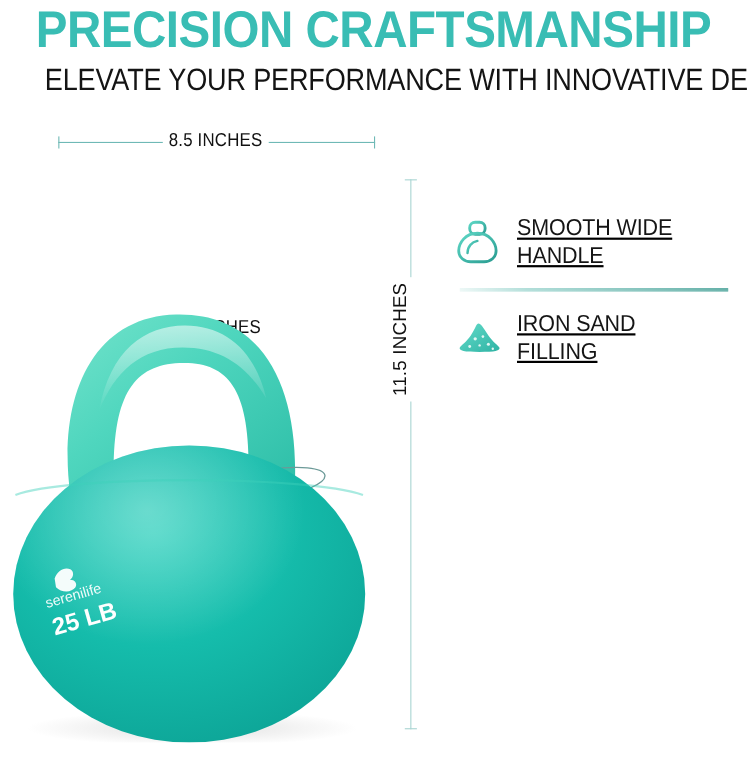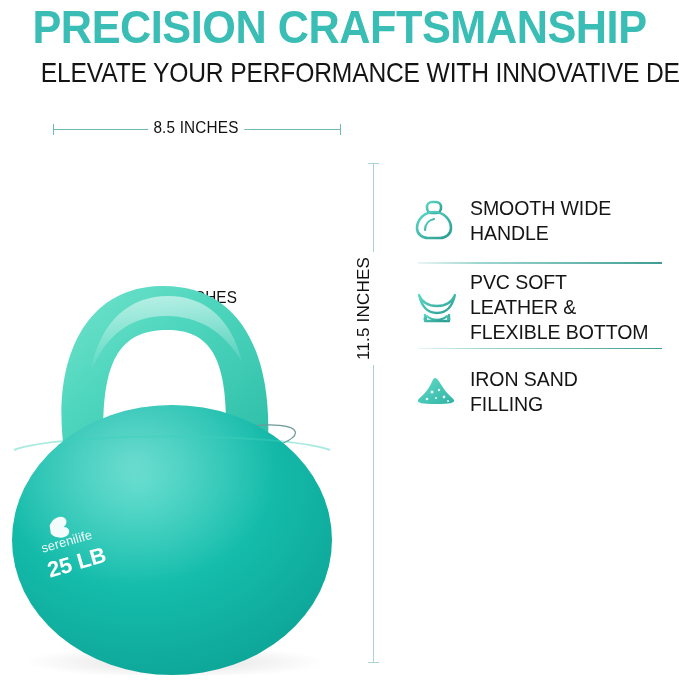--- a/index.html
+++ b/index.html
@@ -149,20 +149,21 @@
     position: absolute;
     left: 414px;
     top: 178px;
     width: 252px;
   }
   .feature-row {
     position: relative;
     display: flex;
     align-items: center;
     min-height: 84px;
+    text-decoration: underline;
   }
   .feature-icon {
     flex: 0 0 56px;
     width: 56px;
     height: 50px;
     display: flex;
     align-items: center;
     justify-content: flex-start;
   }
   .feature-label {
@@ -292,40 +293,20 @@
         </svg>
       </div>
       <div class="feature-label">SMOOTH WIDE HANDLE</div>
     </div>
 
     <div class="feature-divider"></div>
 
 
     <div class="feature-divider"></div>
 
-    <div class="feature-row">
-      <div class="feature-icon">
-        <svg width="46" height="40" viewBox="0 0 46 40">
-          <defs>
-            <linearGradient id="ig3" x1="0" y1="0" x2="1" y2="1">
-              <stop offset="0%" stop-color="#5ed8c6"></stop>
-              <stop offset="100%" stop-color="#2a9c91"></stop>
-            </linearGradient>
-          </defs>
-          <path d="M 5 9 C 8 22, 14 27, 23 27 C 32 27, 38 22, 41 9
-                   C 38 16, 32 20, 23 20 C 14 20, 8 16, 5 9 Z" fill="none" stroke="url(#ig3)" stroke-width="2.3" stroke-linejoin="round"></path>
-          <path d="M 11 28 L 11 35 L 35 35 L 35 28" fill="none" stroke="url(#ig3)" stroke-width="2.3" stroke-linejoin="round"></path>
-          <path d="M 13 30 C 18 35, 28 35, 33 30" fill="none" stroke="url(#ig3)" stroke-width="2.1" stroke-linecap="round"></path>
-          <path d="M 9 33 L 13 30 L 13 35 Z" fill="#3fbfb0"></path>
-          <path d="M 37 33 L 33 30 L 33 35 Z" fill="#3fbfb0"></path>
-        </svg>
-      </div>
-      <div class="feature-label">PVC SOFT LEATHER &amp;
-FLEXIBLE BOTTOM</div>
-    </div>
 
     <div class="feature-divider"></div>
 
     <div class="feature-row">
       <div class="feature-icon">
         <svg width="44" height="36" viewBox="0 0 44 36">
           <defs>
             <linearGradient id="ig4" x1="0" y1="0" x2="1" y2="1">
               <stop offset="0%" stop-color="#63dbc9"></stop>
               <stop offset="100%" stop-color="#2fb3a4"></stop>

